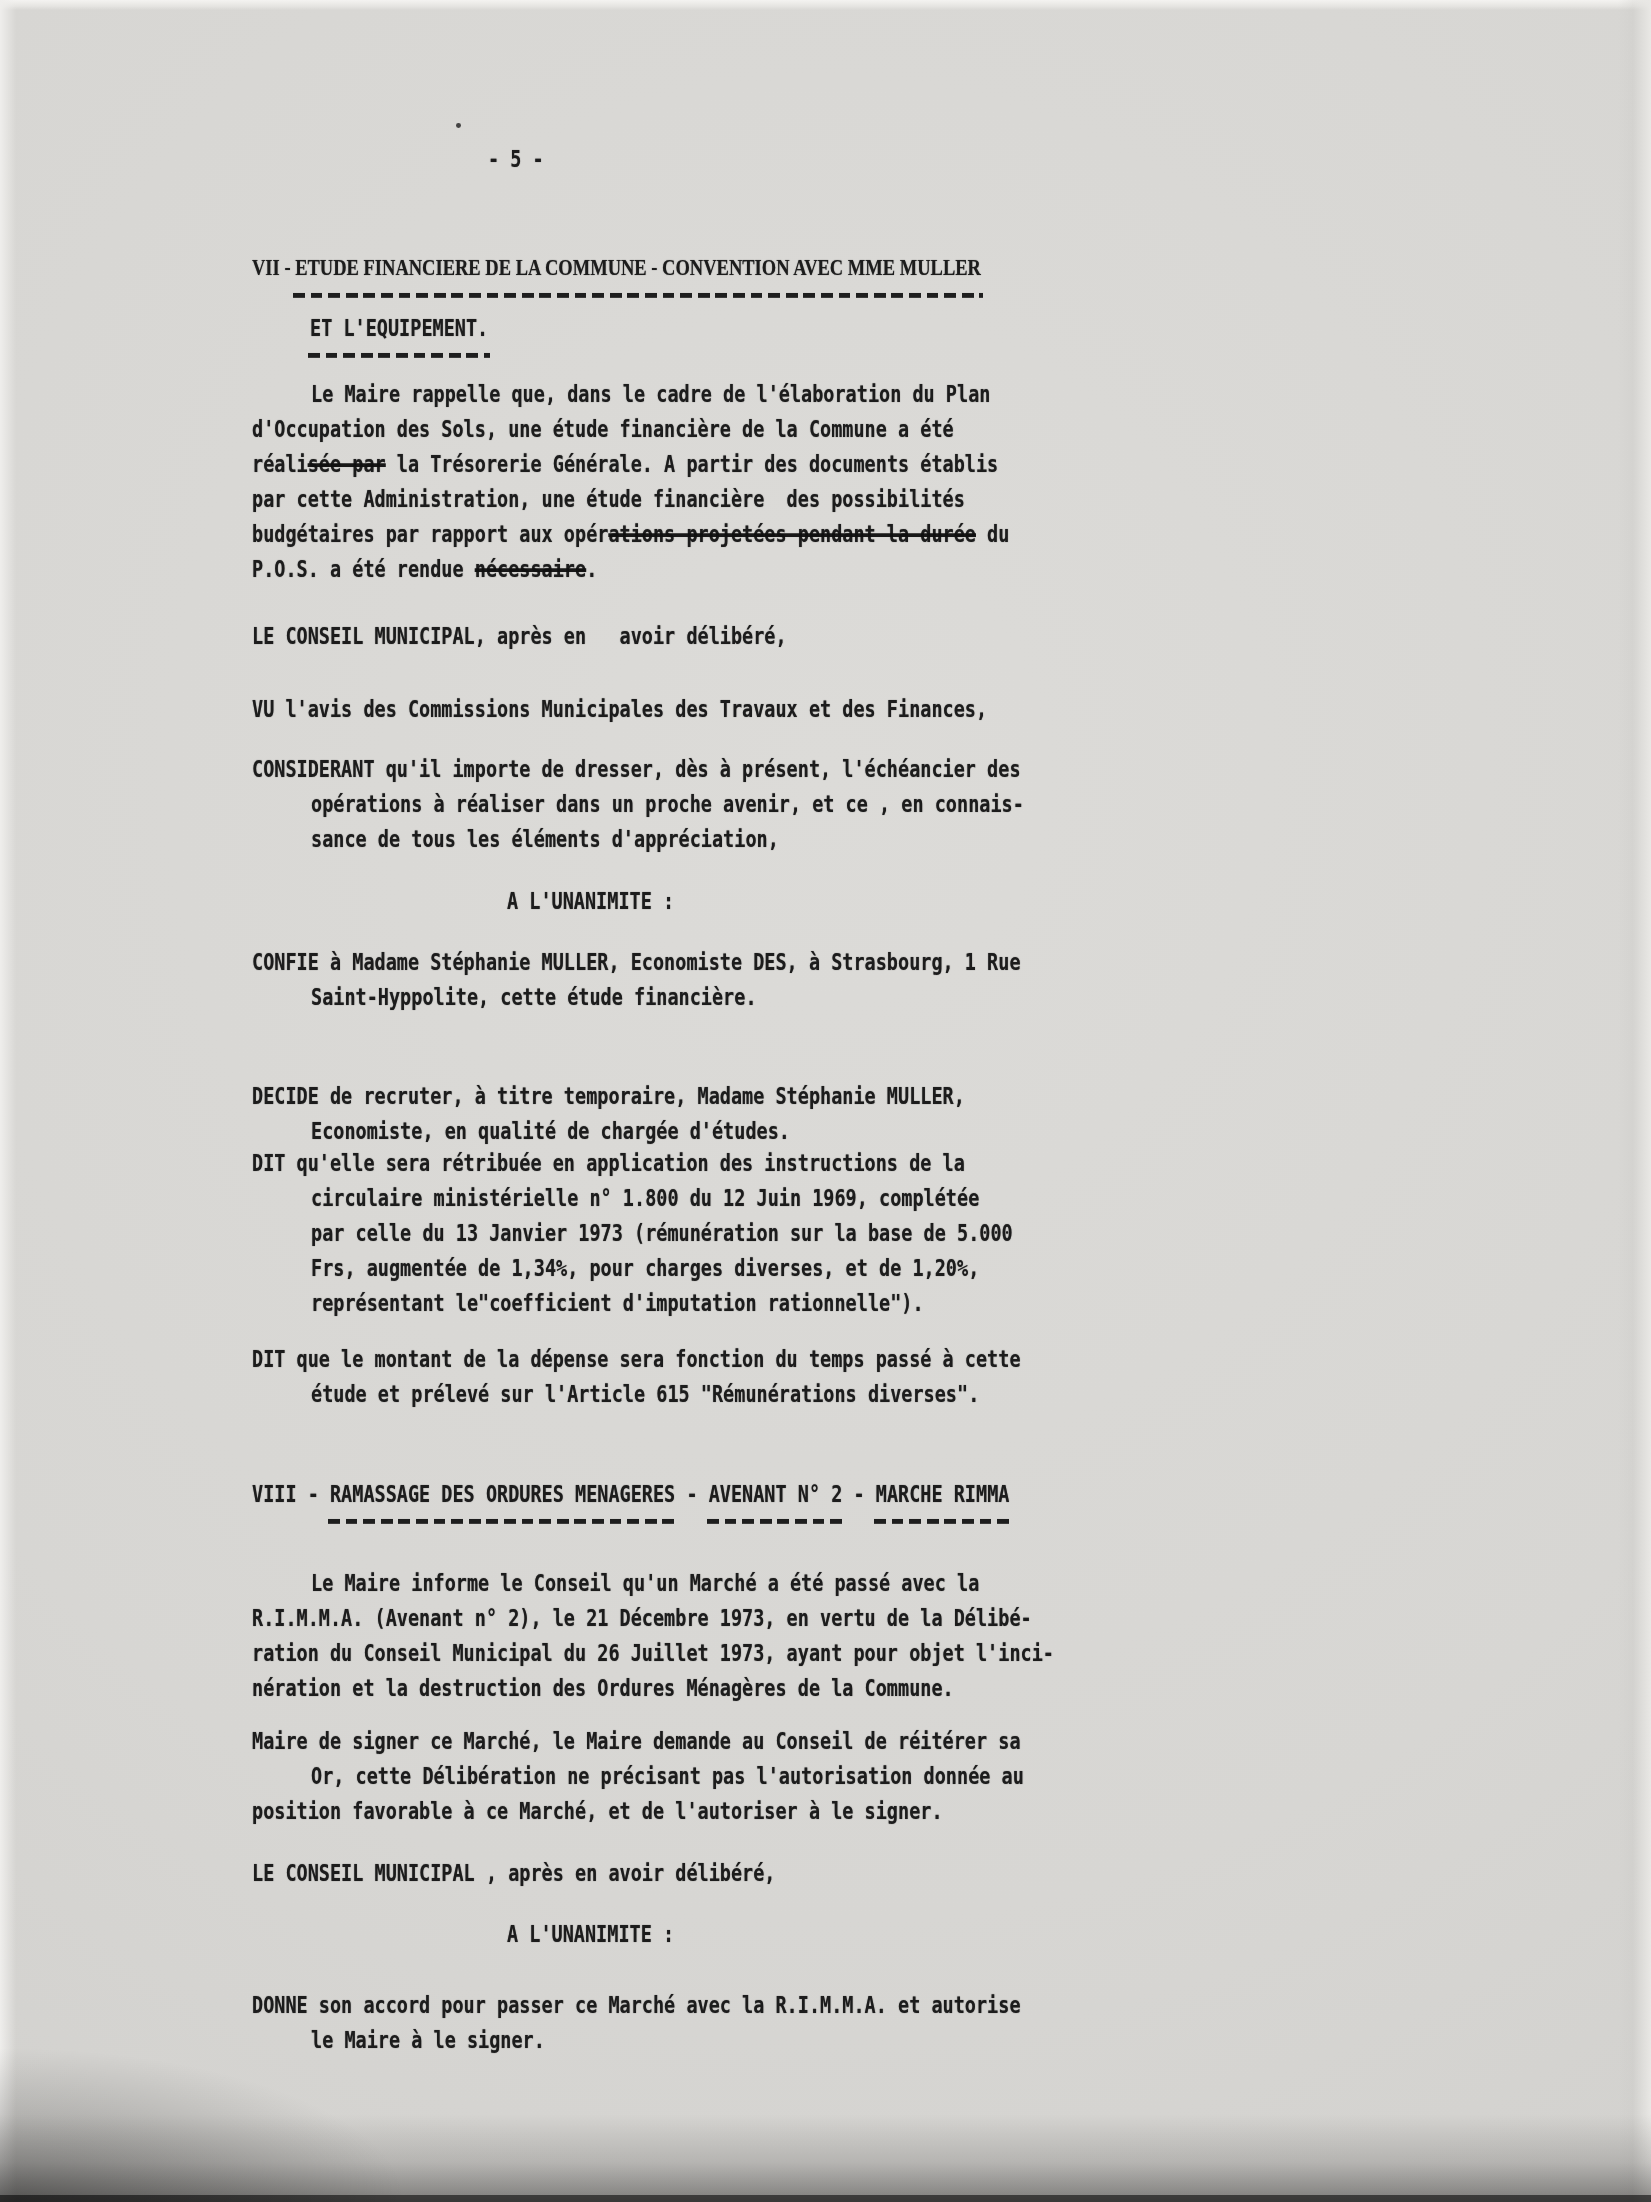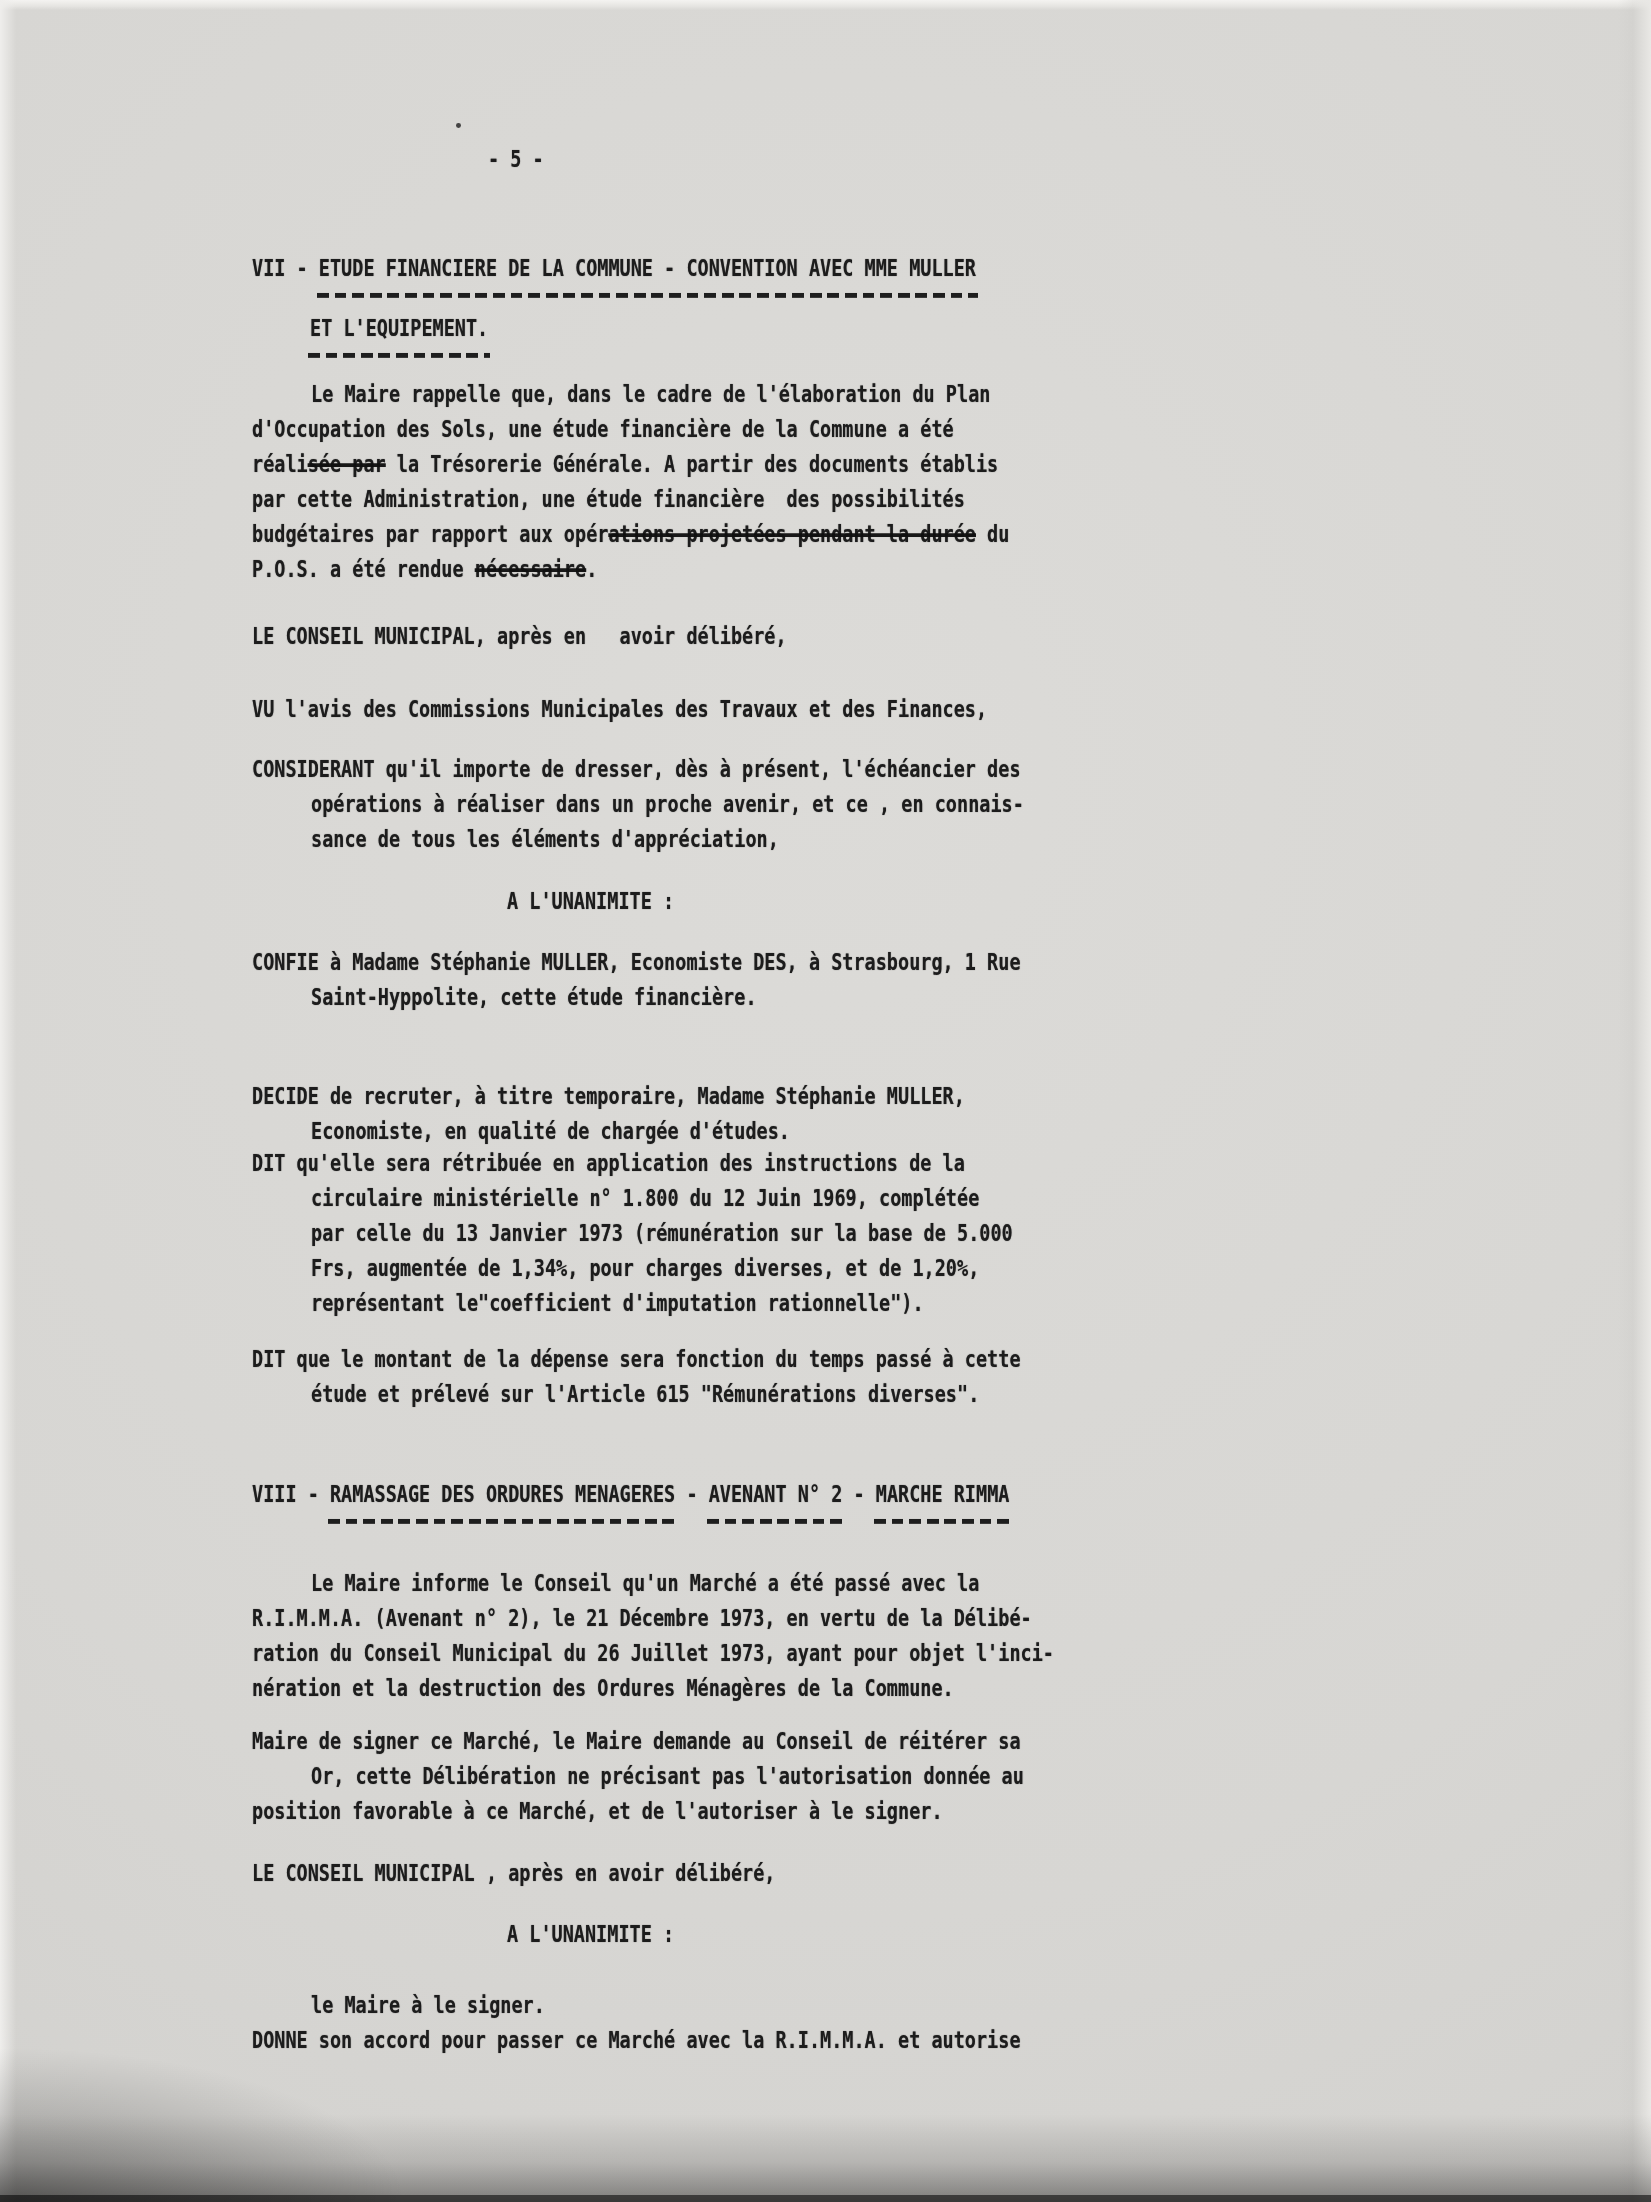--- a/index.html
+++ b/index.html
@@ -54,21 +54,21 @@
   <div class="edge-right"></div>
   <div class="edge-bottom"></div>
   <div class="edge-bottom-line"></div>
   <div class="corner-shadow"></div>
   <div class="speck" style="left:456px; top:123px;"></div>
 
   <div class="block" style="top:143px; left:488px;">
     <div class="line"><span class="t">- 5 -</span></div>
   </div>
 
-  <div class="block" style="top:252px;">
+  <div class="block" style="top:252px;font-family:Liberation Serif, serif;">
     <div class="line"><span class="t"><span>VII - </span><span class="udash">ETUDE FINANCIERE DE LA COMMUNE - CONVENTION AVEC MME MULLER</span></span></div>
   </div>
   <div class="block" style="top:312px; left:310px;">
     <div class="line"><span class="t"><span class="udash">ET L'EQUIPEMENT.</span></span></div>
   </div>
 
   <div class="block" style="top:378px;">
     <div class="line ind"><span class="t">Le Maire rappelle que, dans le cadre de l'élaboration du Plan</span></div>
     <div class="line"><span class="t">d'Occupation des Sols, une étude financière de la Commune a été</span></div>
     <div class="line"><span class="t"><span>réali</span><span class="strike">sée par</span><span> la Trésorerie Générale. A partir des documents établis</span></span></div>
@@ -137,18 +137,18 @@
 
   <div class="block" style="top:1857px;text-align:right;">
     <div class="line"><span class="t">LE CONSEIL MUNICIPAL , après en avoir délibéré,</span></div>
   </div>
 
   <div class="block" style="top:1918px; left:507px;">
     <div class="line"><span class="t">A L'UNANIMITE :</span></div>
   </div>
 
   <div class="block" style="top:1989px;">
+    <div class="line"><span class="t">DONNE son accord pour passer ce Marché avec la R.I.M.M.A. et autorise</span></div>
     <div class="line ind"><span class="t">le Maire à le signer.</span></div>
-    <div class="line"><span class="t">DONNE son accord pour passer ce Marché avec la R.I.M.M.A. et autorise</span></div>
   </div>
 
 </div>
 
 
 </body></html>

